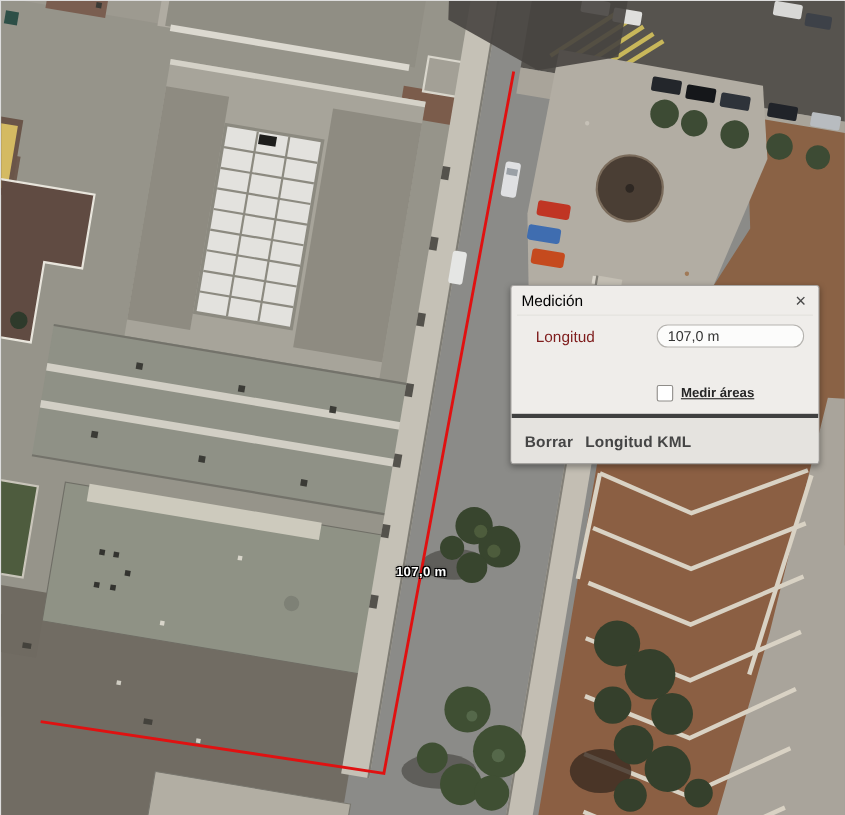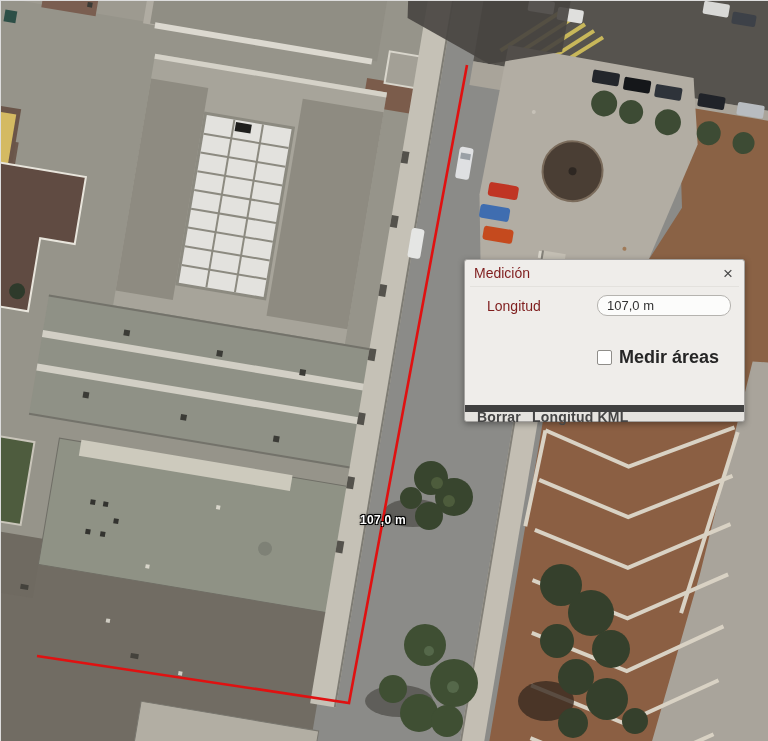--- a/index.html
+++ b/index.html
@@ -22,21 +22,21 @@
   .dialog {
     position:absolute; left:463px; top:258px; width:281px; height:163px;
     background:#efedea; border:1px solid #a5a3a0; border-radius:3px;
     box-shadow:0 2px 6px rgba(0,0,0,.35); box-sizing:border-box;
   }
   .dlg-titlebar {
     position:absolute; left:0; top:0; right:0; height:26px;
     display:flex; align-items:center; justify-content:space-between;
     padding:0 9px; box-sizing:border-box;
   }
-  .dlg-title { font-size:14px; color:#7f1d1d; }
+  .dlg-title { font-size:14px; color:#000000; }
   .dlg-close {
     background:none; border:none; font-size:17px; line-height:1; color:#4a4a4a;
     cursor:pointer; padding:0 2px; font-family:"Liberation Sans",sans-serif;
   }
   .dlg-body {
     position:absolute; left:5px; right:5px; top:26px; bottom:32px;
     border-top:1px solid #e3e1dd;
   }
   .row-length { position:absolute; left:0; right:0; top:8px; height:22px; }
   .lbl-longitud { position:absolute; left:17px; top:3px; font-size:14px; color:#7f1d1d; }
@@ -44,28 +44,28 @@
     position:absolute; left:127px; top:0; width:134px; height:21px; box-sizing:border-box;
     border:1px solid #b5b3af; border-radius:10px; background:#fcfcfb;
     font-family:"Liberation Sans",sans-serif; font-size:13px; color:#333; padding:0 9px;
     outline:none;
   }
   .row-check { position:absolute; left:127px; top:62px; height:16px; display:flex; align-items:center; }
   .cb {
     width:13px; height:13px; background:#ffffff; border:1px solid #8f8d89; border-radius:2px;
     display:inline-block; cursor:pointer;
   }
-  .cb-label { margin-left:7px; font-size:18px; font-weight:bold; color:#262626; white-space:nowrap; }
+  .cb-label { margin-left:7px; font-size:12px; font-weight:bold; color:#262626; white-space:nowrap;text-decoration:underline; }
   .hint {
     position:absolute; left:9px; right:4px; top:82px; font-size:12.5px; font-style:italic;
     color:#2b2b2b; white-space:nowrap;
   }
   .dlg-footer {
-    position:absolute; left:0; right:0; bottom:0; height:16px;
-    background:#e5e3df; border-top:7px solid #404040;
+    position:absolute; left:0; right:0; bottom:0; height:45px;
+    background:#e5e3df; border-top:4px solid #404040;
     border-radius:0 0 3px 3px;
     display:flex; align-items:center; gap:11px; padding-left:12px; box-sizing:border-box;
   }
   .ftr-btn {
     background:none; border:none; padding:0; font-family:"Liberation Sans",sans-serif;
     font-size:14px; font-weight:bold; color:#454545; cursor:pointer; letter-spacing:.2px;
   }
 </style>
 </head>
 <body>

